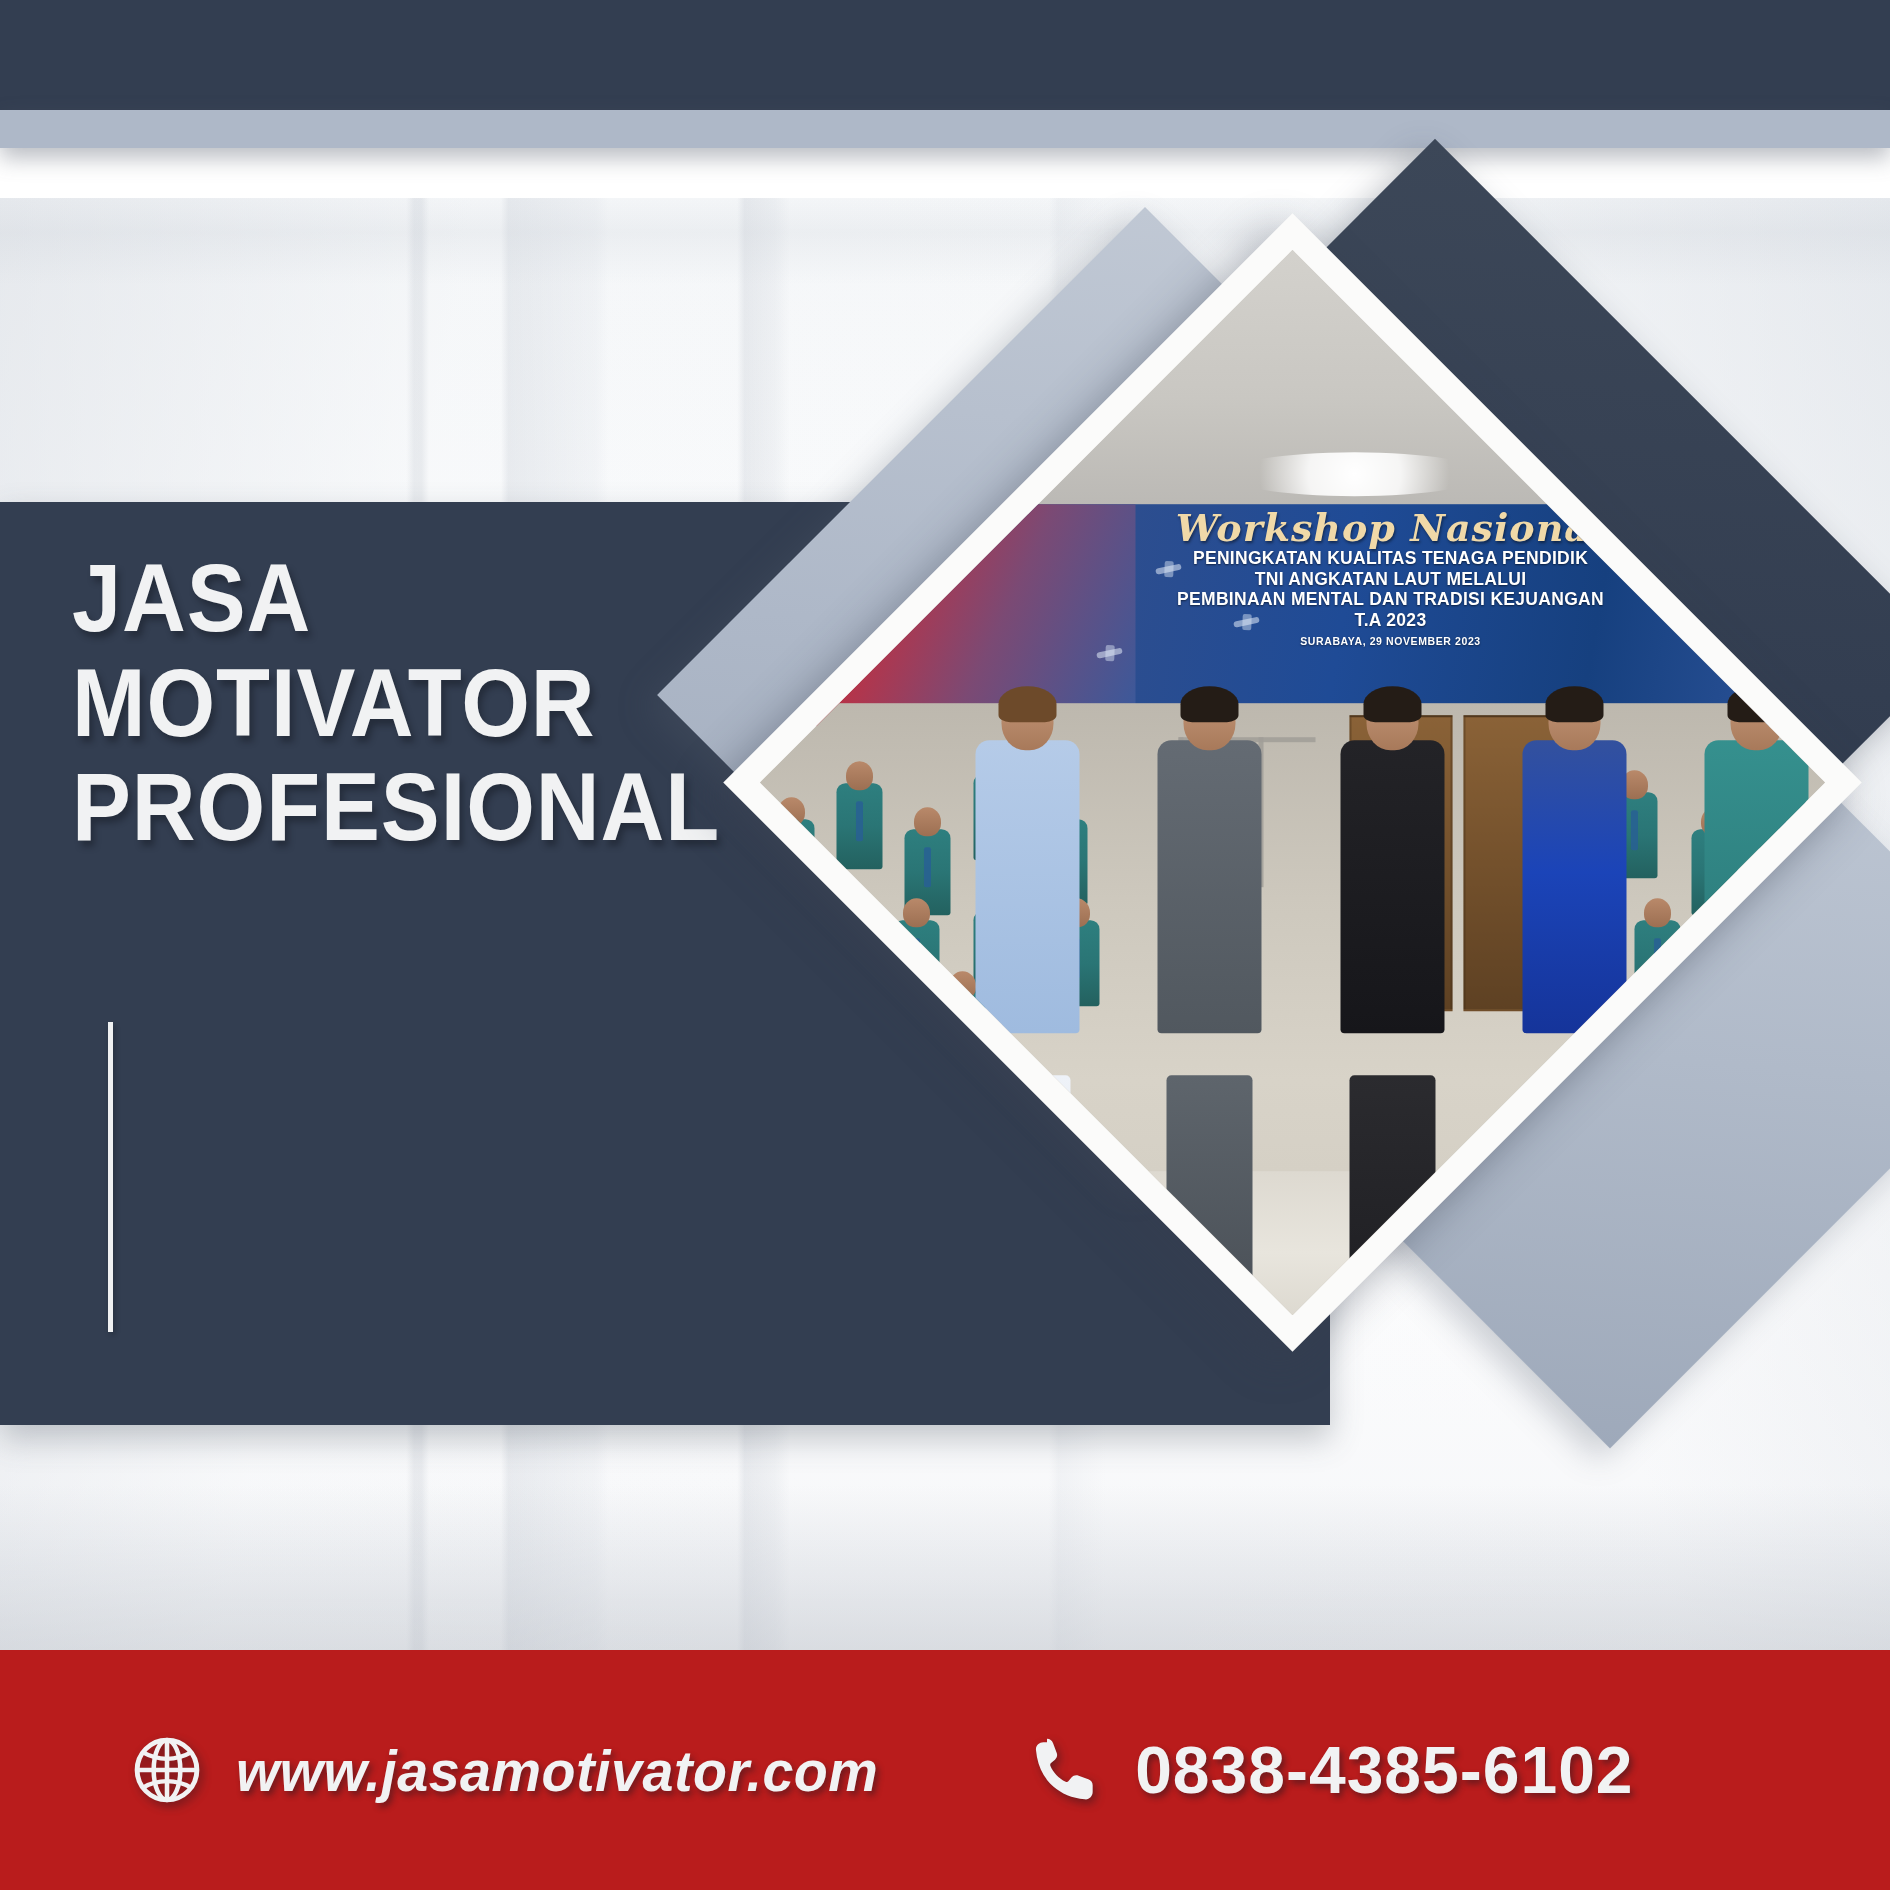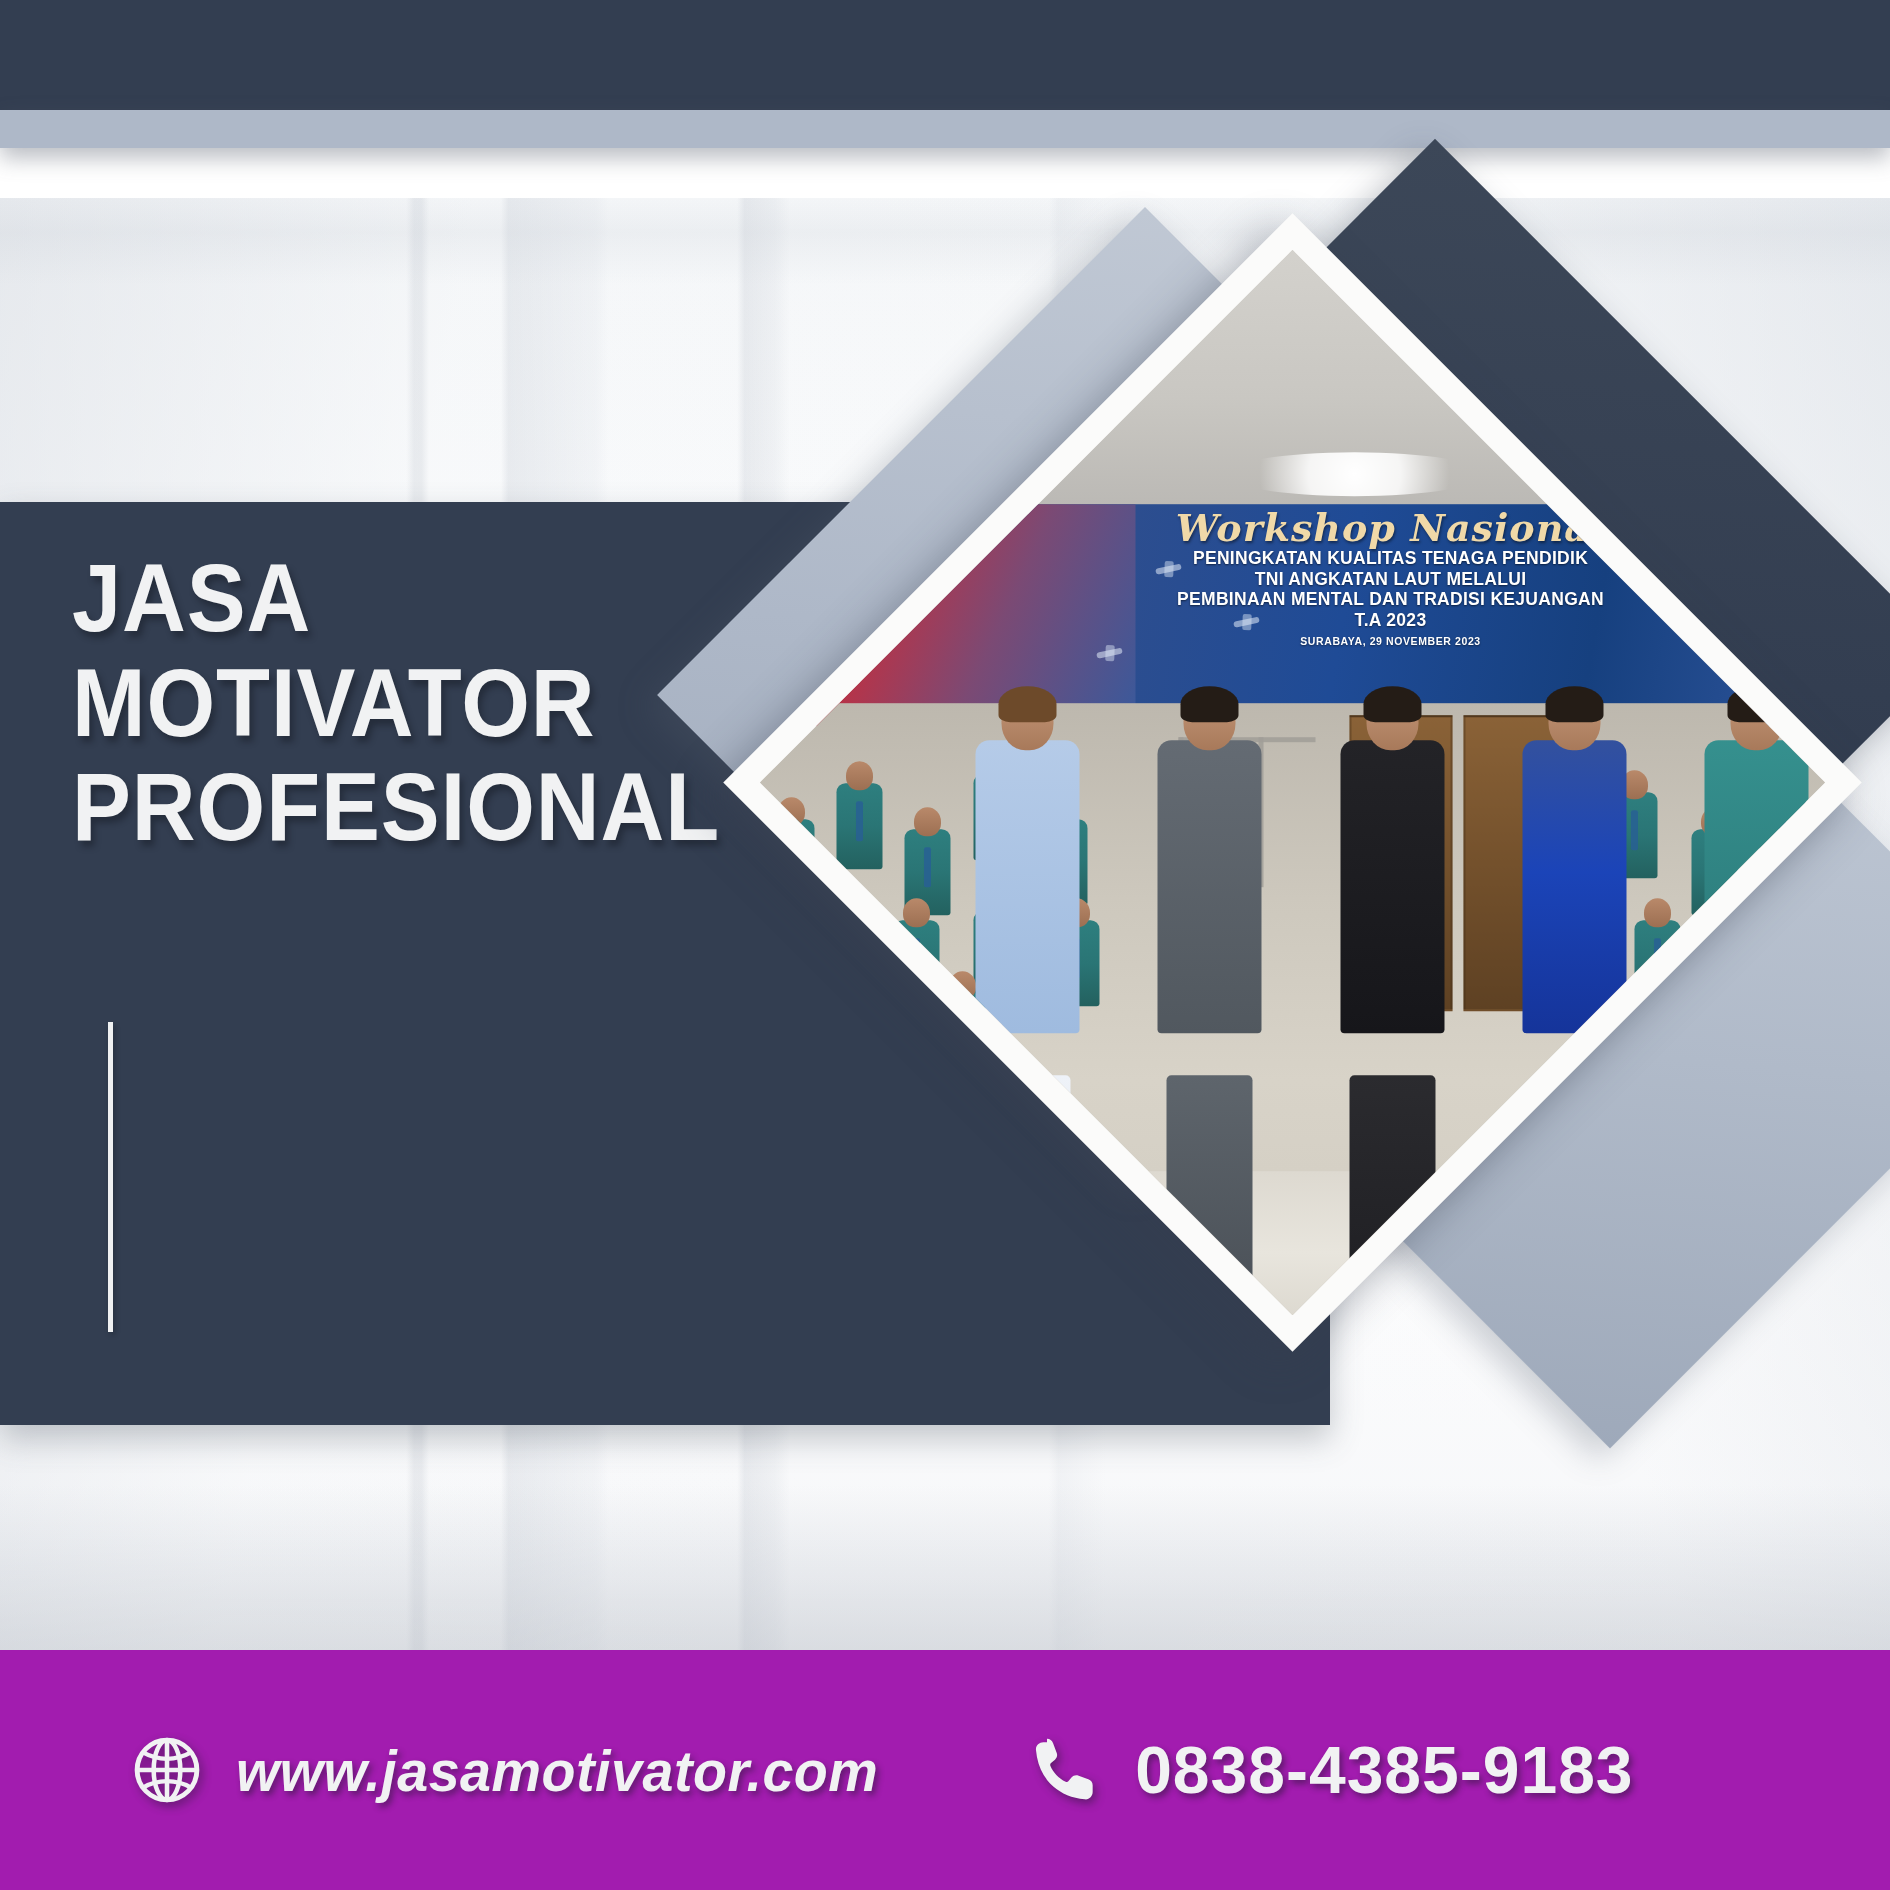--- a/index.html
+++ b/index.html
@@ -266,21 +266,21 @@
     background:linear-gradient(180deg,#ddd9d0 0%, #e8e5dd 45%, #d6d2c8 100%);
   }
   .ph-plants {
     position:absolute; bottom:3%; width:15%; height:16%;
     background:radial-gradient(ellipse at 50% 80%, #4e7a3e 0%, #3c6131 45%, rgba(60,97,49,0) 72%);
   }
 
   
   .footer {
     position:absolute; left:0; top:1650px; width:1890px; height:240px;
-    background:#a21caf; z-index:16;
+    background:#b91c1c; z-index:16;
   }
   .footer-row {
     position:absolute; left:0; top:0; width:100%; height:100%;
     display:flex; align-items:center;
   }
   .fitem { display:flex; align-items:center; gap:30px; }
   .fitem.web { margin-left:128px; }
   .fitem.tel { margin-left:120px; }
   .ficon { flex:0 0 auto; display:block; filter:drop-shadow(3px 4px 5px rgba(18,22,30,.45)); }
   .ftext {
@@ -434,19 +434,19 @@
           <path d="M4.6 6.6c4.6 2.6 10.2 2.6 14.8 0" fill="none" stroke="#f1f2f3" stroke-width="1.3"></path>
           <path d="M4.6 17.4c4.6-2.6 10.2-2.6 14.8 0" fill="none" stroke="#f1f2f3" stroke-width="1.3"></path>
         </svg>
         <span class="ftext web">www.jasamotivator.com</span>
       </a>
 
       <a class="fitem tel" href="#" style="text-decoration:none;">
         <svg class="ficon" width="80" height="80" viewBox="0 0 24 24">
           <path d="M6.6 2.6c.9 0 1.5.5 1.8 1.3l1.1 2.9c.3.8.1 1.6-.5 2.1l-1.2 1c-.2.2-.3.5-.2.8.8 2 2.5 3.8 4.6 4.8.3.1.6.1.8-.1l1-1.2c.5-.6 1.3-.8 2.1-.5l2.9 1.1c.8.3 1.3 1 1.3 1.8v2c0 1.3-1.1 2.4-2.4 2.2C9.6 20 4 14.4 3.3 6.1 3.1 4.8 4.2 3.7 5.5 3.7h1.1z" fill="#f1f2f3"></path>
         </svg>
-        <span class="ftext tel">0838-4385-9183</span>
+        <span class="ftext tel">0838-4385-6102</span>
       </a>
 
     </div>
   </div>
 
 </div>
 
 </body></html>

